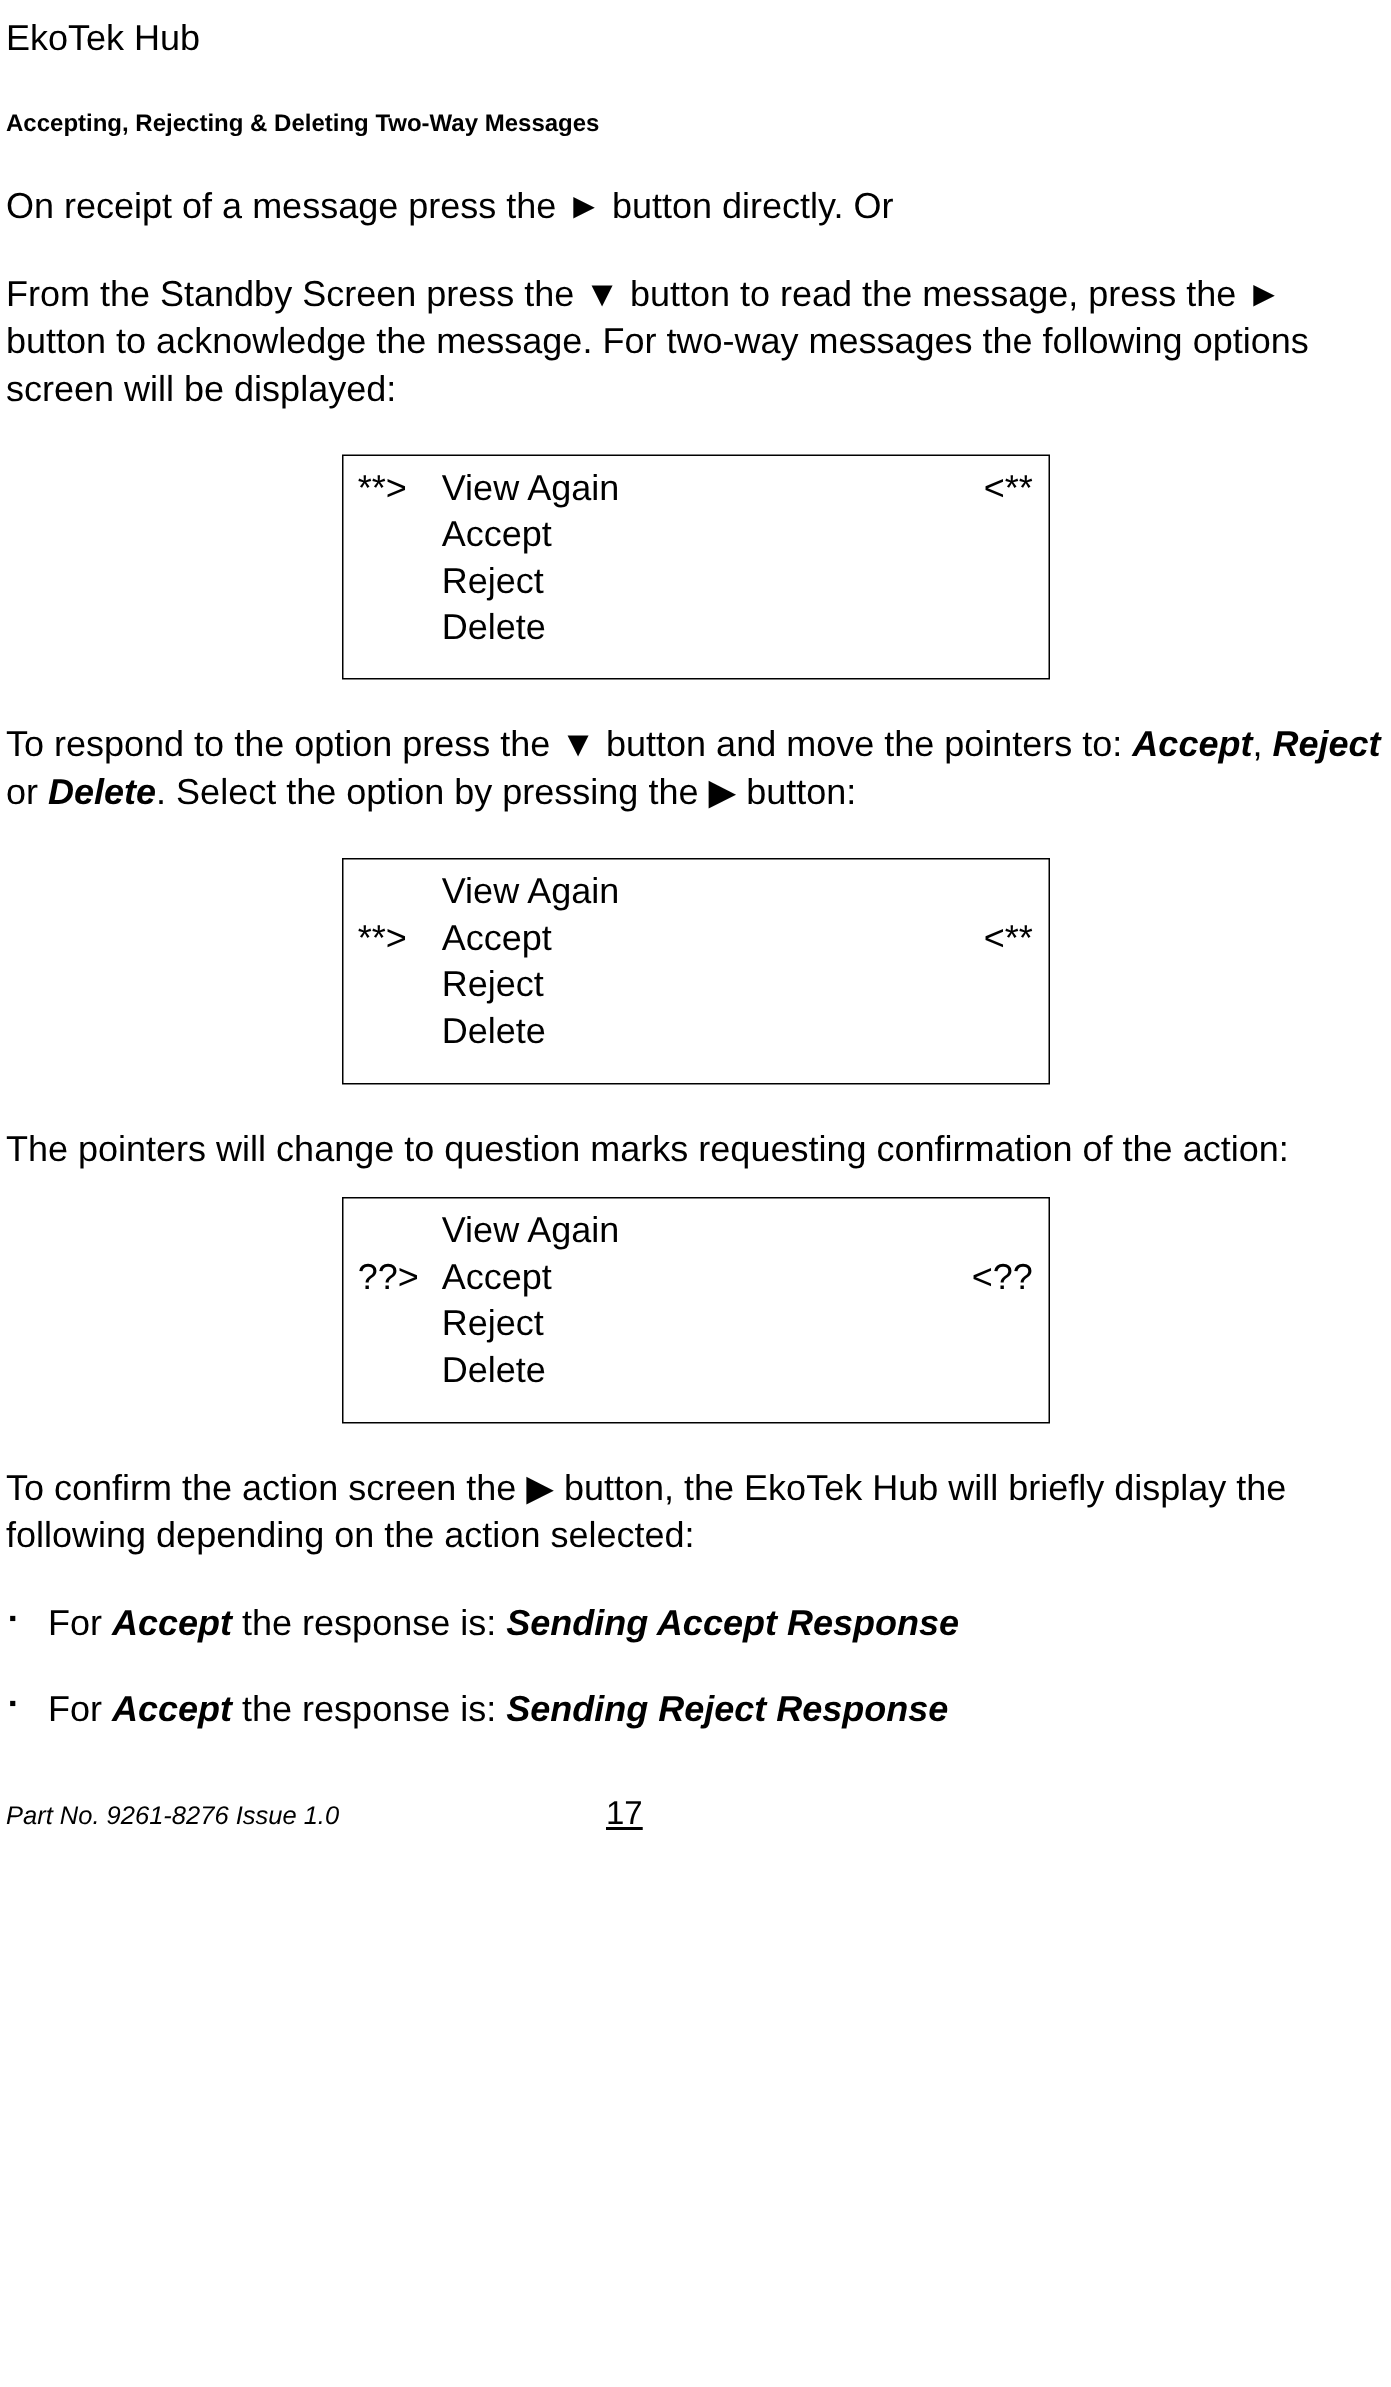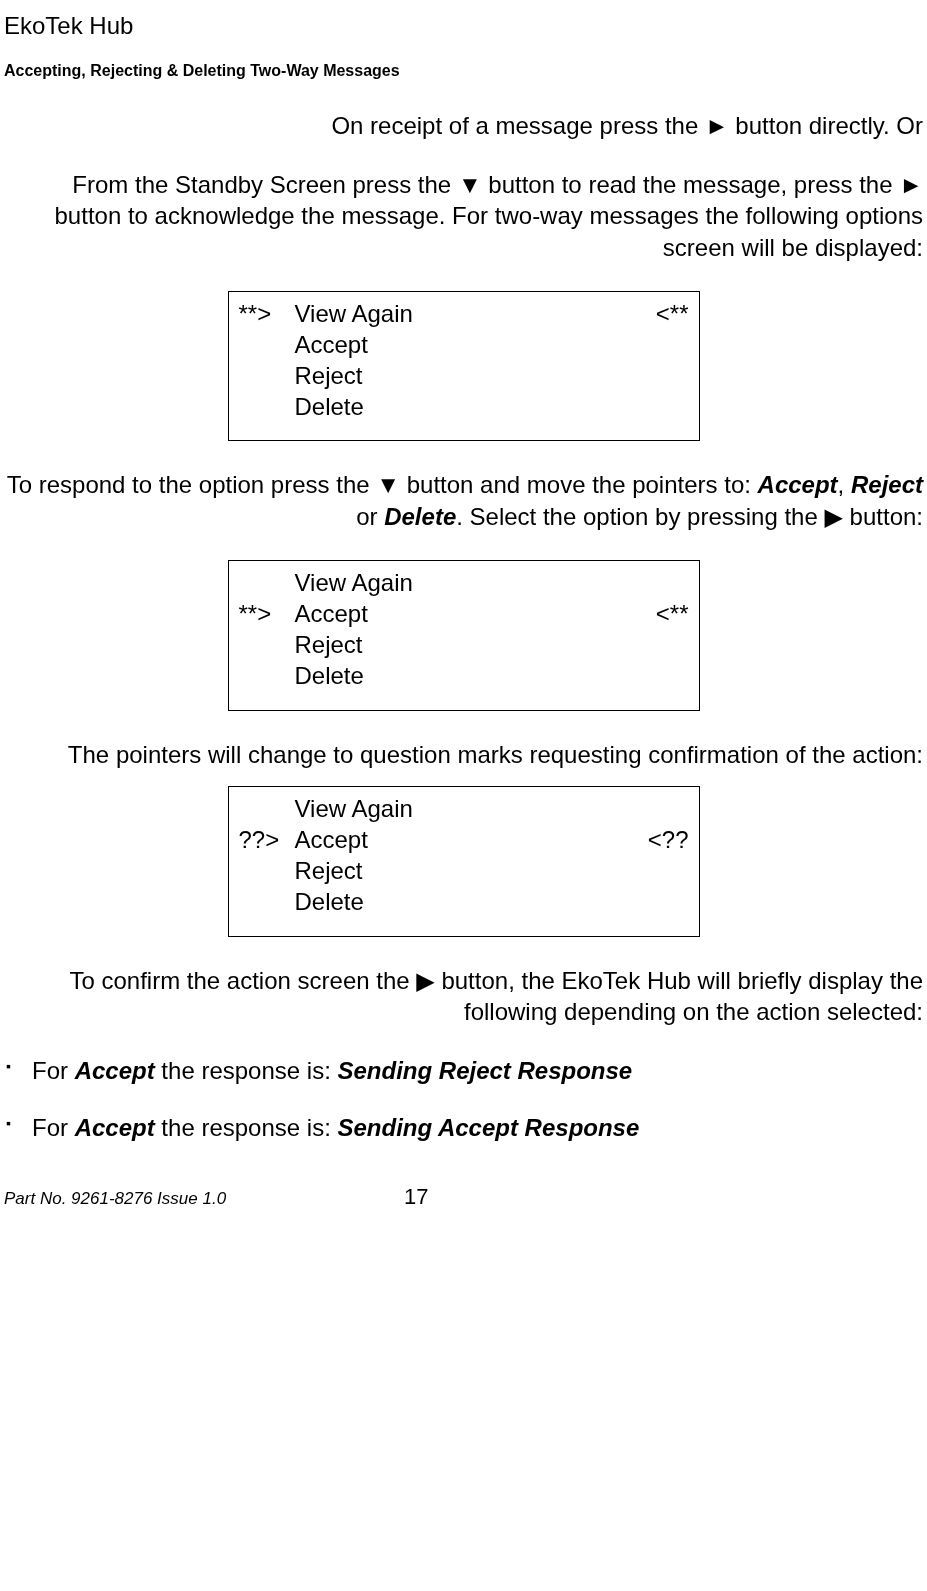--- a/index.html
+++ b/index.html
@@ -6,30 +6,29 @@
     font-family: Arial, Helvetica, sans-serif;
     font-size: 24px;
     line-height: 1.3;
     margin: 0;
     padding: 10px 4px 10px 4px;
     color: #000;
     width: 919px;
   }
   .header {
     font-size: 24px;
-    margin-bottom: 20px;
+    margin-bottom: 32px;
   }
   .section-title {
     font-weight: bold;
     font-size: 16px;
     margin-bottom: 28px;
   }
   p {
     margin: 0 0 28px 0;
-    text-align: right;
   }
   .screen-box {
     border: 1.5px solid #000;
     width: 450px;
     margin: 0 auto 28px auto;
     padding: 6px 10px 18px 10px;
     font-size: 24px;
     line-height: 1.3;
   }
   .screen-row {
@@ -72,20 +71,21 @@
     font-size: 17px;
     font-style: italic;
     margin-top: 32px;
   }
   .footer-left {
     width: 400px;
   }
   .footer-page {
     font-style: normal;
     font-size: 22px;
+    text-decoration: underline;
   }
   b { font-weight: bold; }
   i { font-style: italic; }
 </style>
 </head>
 <body>
 
 <div class="header">EkoTek Hub</div>
 
 <div class="section-title">Accepting, Rejecting &amp; Deleting Two-Way Messages</div>
@@ -172,23 +172,23 @@
       <span class="screen-right"></span>
     </div>
 </div>
 
 <p>
   <span>To confirm the action screen the </span><span>▶</span><span> button, the EkoTek Hub will briefly display the following depending on the action selected:</span>
 </p>
 
 <ul class="bullet-list">
   <li>
-    <span>For </span><b><i><span>Accept</span></i></b><span> the response is: </span><b><i><span>Sending Reject Response</span></i></b>
+    <span>For </span><b><i><span>Accept</span></i></b><span> the response is: </span><b><i><span>Sending Accept Response</span></i></b>
   </li>
   <li>
-    <span>For </span><b><i><span>Accept</span></i></b><span> the response is: </span><b><i><span>Sending Accept Response</span></i></b>
+    <span>For </span><b><i><span>Accept</span></i></b><span> the response is: </span><b><i><span>Sending Reject Response</span></i></b>
   </li>
 </ul>
 
 <div class="footer">
   <span class="footer-left">Part No. 9261-8276  Issue 1.0</span>
   <span class="footer-page">17</span>
 </div>
 
 </body></html>

